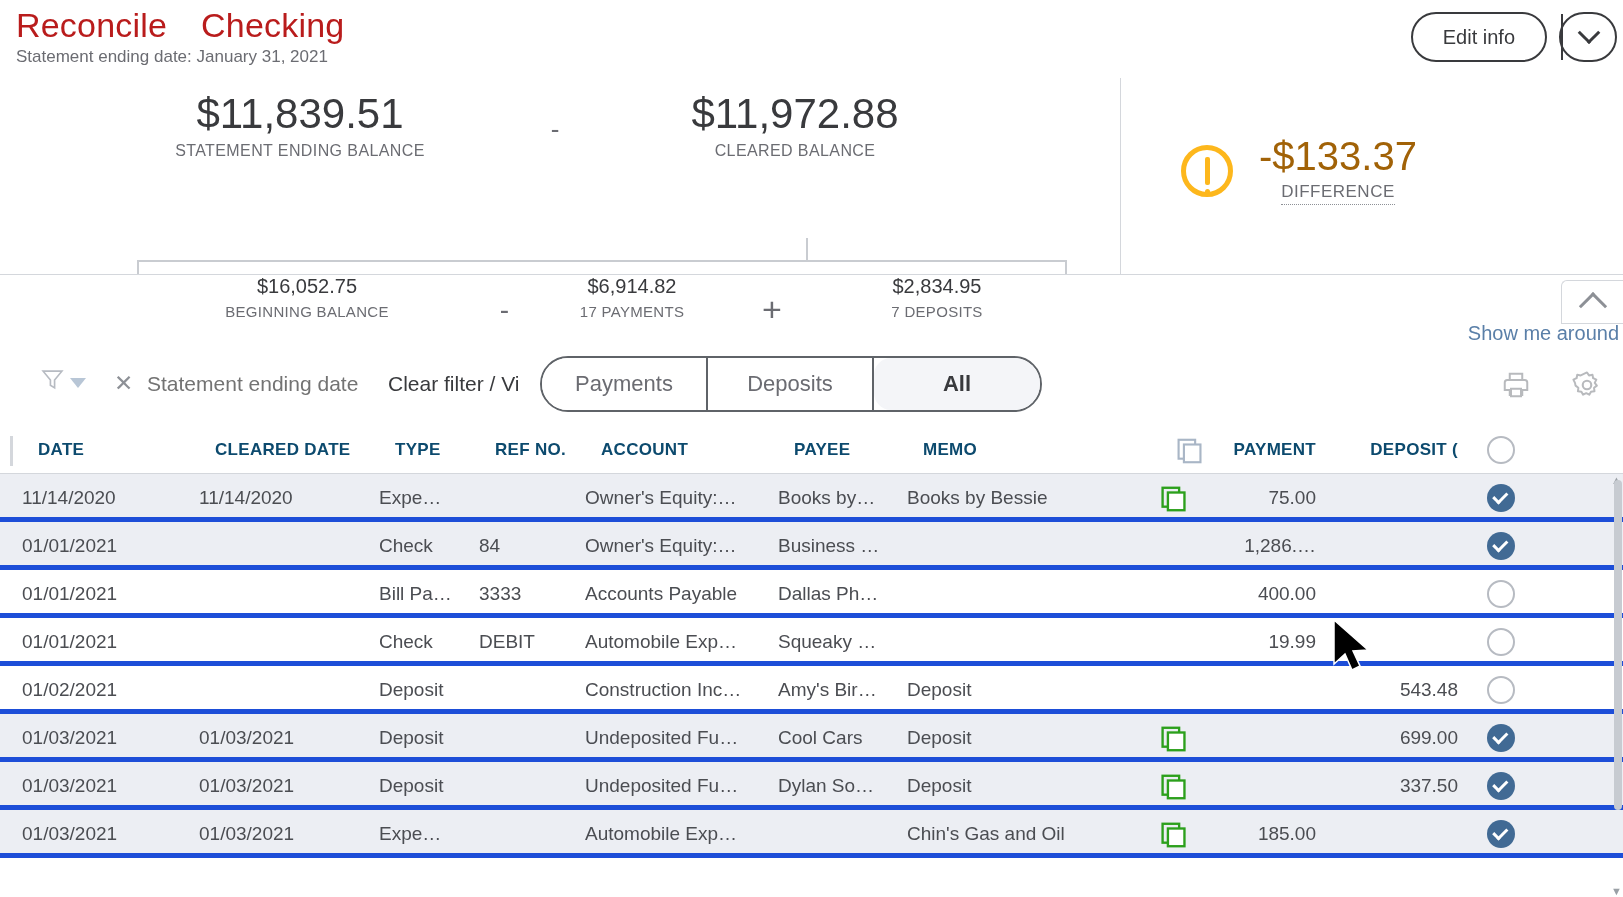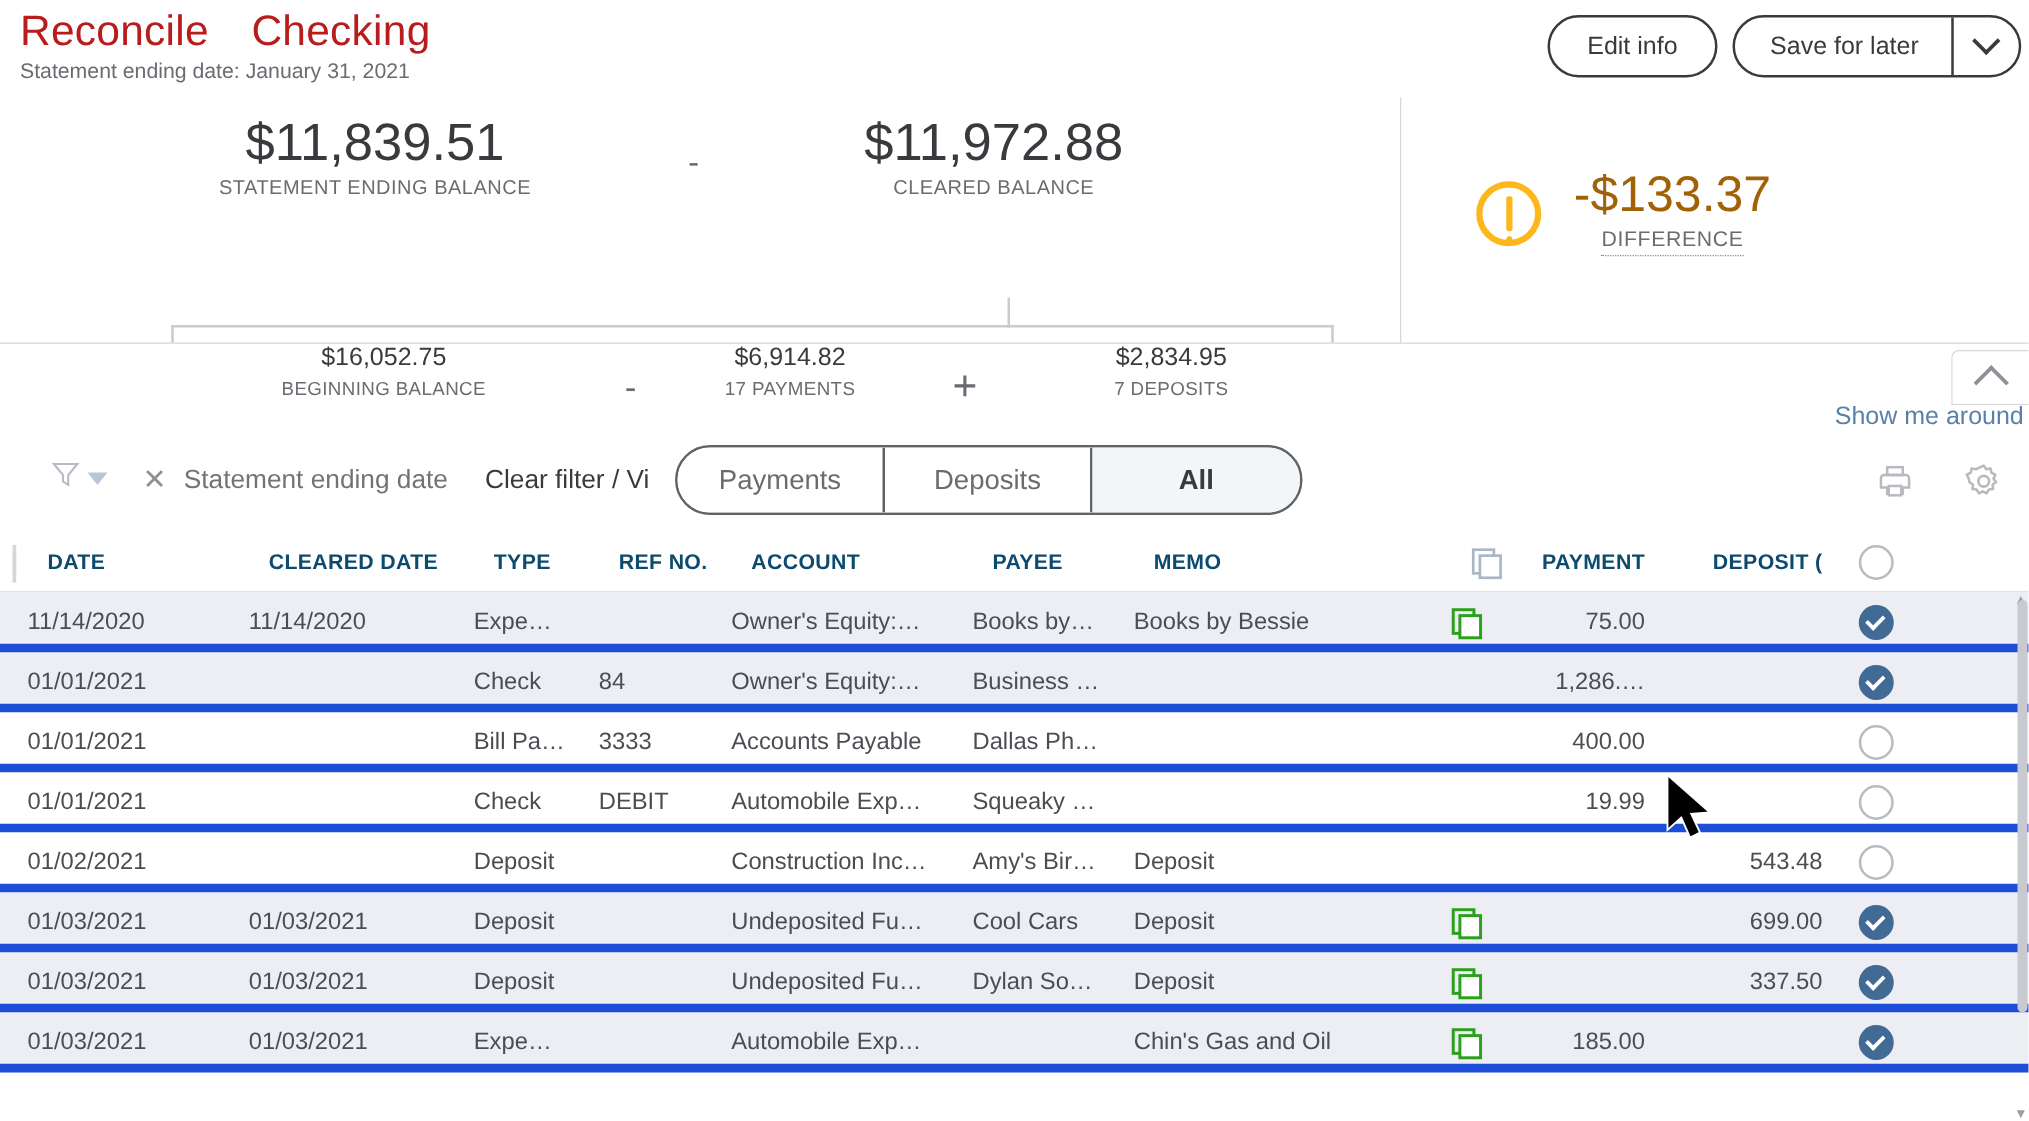--- a/index.html
+++ b/index.html
@@ -83,36 +83,36 @@
   .funnel { width: 25px; height: 25px; }
   .mini-tri { width: 0; height: 0; border-left: 8px solid transparent; border-right: 8px solid transparent; border-top: 10px solid #b8c6d6; margin-top: 6px; }
   .chip-x { position: absolute; left: 114px; top: 17px; font-size: 23px; color: #8d9096; cursor: pointer; line-height: 1; }
   .chip-lbl { position: absolute; left: 147px; top: 17px; font-size: 21px; color: #737373; white-space: nowrap; }
   .clear-lbl { position: absolute; left: 388px; top: 17px; font-size: 21px; color: #393a3d; white-space: nowrap; cursor: pointer; }
 
   .toggle-group { position: absolute; left: 540px; top: 1px; height: 56px; display: flex;
                   border: 2px solid #5f6368; border-radius: 28px; overflow: hidden; background: #fff; z-index: 5; }
   .tg-btn { display: flex; align-items: center; justify-content: center; font-size: 22px; color: #6b6c72;
             background: #fff; cursor: pointer; border-right: 2px solid #5f6368; font-family: "Liberation Sans", sans-serif; }
-  .tg-btn:last-child { border-right: none; }
+  .tg-btn:last-child { border-right: none; border-radius: 17px; }
   .tg-btn.w1 { width: 166px; }
   .tg-btn.w2 { width: 166px; }
   .tg-btn.w3 { width: 166px; }
   .tg-btn.active { background: #f4f5f8; color: #393a3d; font-weight: bold; }
 
   .fb-icons { position: absolute; right: 20px; top: 14px; display: flex; align-items: center; gap: 40px; }
   .ico-btn { cursor: pointer; opacity: .62; }
 
   
   .tbl { position: absolute; left: 0; top: 428px; width: 1623px; height: 469px; overflow: hidden; }
   .tbl-head { position: relative; height: 46px; border-bottom: 1px solid #d4d7dc; }
   .tbl-head .lmark { position: absolute; left: 10px; top: 8px; width: 3px; height: 30px; background: #d4d7dc; }
   .th { position: absolute; top: 12px; font-size: 17px; font-weight: bold; color: #0c4a6e; letter-spacing: .3px; white-space: nowrap; margin-left: 16px; }
 
-  .trow { position: relative; height: 48px; border-bottom: 7px solid #1d4ed8; padding-left: 44px; }
+  .trow { position: relative; height: 48px; border-bottom: 5px solid #1d4ed8; padding-left: 44px; }
   .trow.shaded { background: #eceef3; }
   .trow.plain { background: #ffffff; }
   .td { position: absolute; top: 13px; font-size: 19px; color: #4b4d52; white-space: nowrap; }
   .td.num { text-align: right; }
 
   .dup-ico { position: absolute; top: 12px; }
   .chk { position: absolute; top: 10px; width: 28px; height: 28px; border-radius: 50%; cursor: pointer; }
   .chk.off { border: 2px solid #b7bbc2; background: #fff; }
   .chk.on { background: #416a94; display: flex; align-items: center; justify-content: center; }
   .chk.on::after { content: ""; width: 11px; height: 6px; border-left: 3px solid #fff; border-bottom: 3px solid #fff;
@@ -147,21 +147,20 @@
   <div class="hdr-title-wrap">
     <div class="hdr-title">
       <span>Reconcile</span><span class="acct">Checking</span>
     </div>
     <div class="hdr-sub">Statement ending date: January 31, 2021</div>
   </div>
 
   <div class="hdr-actions">
     <button class="btn-pill">Edit info</button>
     <div class="btn-split">
-      <div class="lbl">Save for later</div>
       <div class="divider"></div>
       <div class="caret">
         <span class="chev-d"></span>
       </div>
     </div>
   </div>
 
   <div class="summary">
     <div class="sum-left">
 

